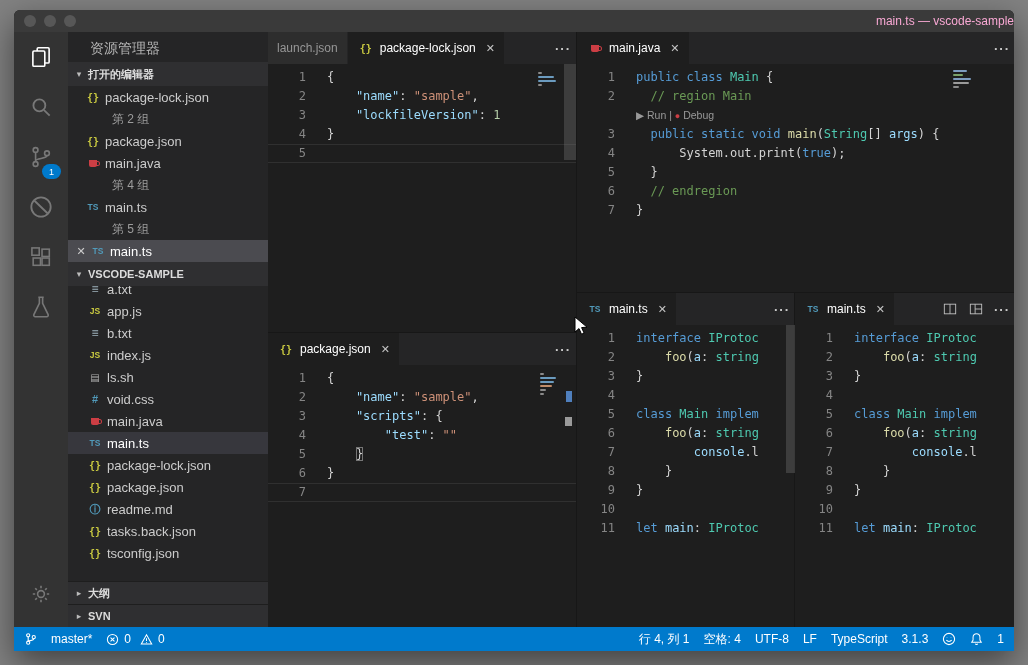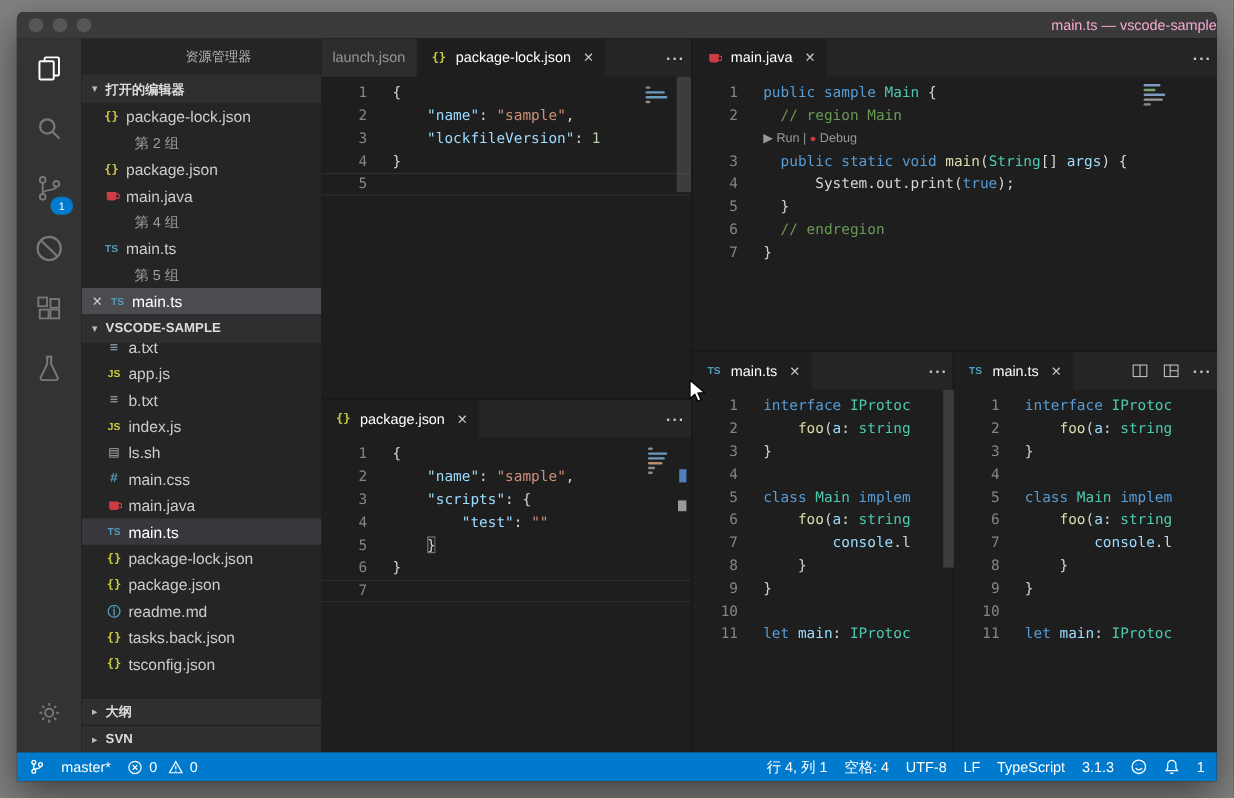--- a/index.html
+++ b/index.html
@@ -14,21 +14,21 @@
   
   .main{position:absolute;top:22px;left:0;right:0;bottom:24px;display:flex;}
   .activitybar{width:54px;background:#333333;flex:none;display:flex;flex-direction:column;align-items:center;}
   .ab-item{width:54px;height:50px;display:flex;align-items:center;justify-content:center;color:#787878;position:relative;cursor:pointer;}
   .ab-item.active{color:#ffffff;}
   .ab-bottom{margin-top:auto;margin-bottom:8px;}
   .badge{position:absolute;right:7px;bottom:3px;min-width:15px;height:15px;border-radius:8px;background:#007acc;
     color:#fff;font-size:9px;display:flex;align-items:center;justify-content:center;padding:0 2px;}
   
   .sidebar{width:200px;background:#252526;flex:none;display:flex;flex-direction:column;color:#cccccc;overflow:hidden;}
-  .sb-title{height:30px;line-height:32px;padding-left:28px;font-size:11px;color:#b6b6b6;flex:none;text-align:center;}
+  .sb-title{height:30px;line-height:32px;padding-left:22px;font-size:14px;color:#b6b6b6;flex:none;}
   .sec-header{height:24px;background:#2f2f31;display:flex;align-items:center;font-size:11px;font-weight:bold;
     color:#dcdcdc;padding-left:6px;gap:4px;flex:none;cursor:pointer;}
   .arrow{font-size:9px;color:#bbb;width:10px;text-align:center;}
   .row{height:22px;display:flex;align-items:center;font-size:13px;color:#cccccc;white-space:nowrap;overflow:hidden;flex:none;cursor:pointer;}
   .group-label{padding-left:16px;color:#9d9d9d;font-size:12px;cursor:default;margin-left:28px;}
   .oe-row{padding-left:16px;}
   .oe-row.selected{padding-left:5px;background:#4b4b50;color:#fff;}
   .close{width:16px;font-size:11px;color:#cccccc;text-align:center;flex:none;}
   .file-row{padding-left:18px;}
   .file-row.selected{background:#37373d;color:#fff;}
@@ -218,21 +218,21 @@
           <div class="row file-row">
             <span class="fi i-js">JS</span>
             <span class="lbl">index.js</span>
           </div>
           <div class="row file-row">
             <span class="fi i-sh">▤</span>
             <span class="lbl">ls.sh</span>
           </div>
           <div class="row file-row">
             <span class="fi i-css">#</span>
-            <span class="lbl">main.css</span>
+            <span class="lbl">void.css</span>
           </div>
           <div class="row file-row">
             <span class="fi">
               <span class="cup"></span>
             </span>
             <span class="lbl">main.java</span>
           </div>
           <div class="row file-row selected">
             <span class="fi i-ts">TS</span>
             <span class="lbl">main.ts</span>
@@ -380,21 +380,21 @@
               </span>
               <span>main.java</span>
               <span class="tclose">✕</span>
             </div>
             <div class="tspacer"></div>
             <div class="taction">···</div>
           </div>
           <div class="ebody">
             <div class="cl">
               <span class="ln">1</span>
-              <span class="ct"><span class="t-k">public sample </span><span class="t-c">Main </span><span class="t-d">{</span></span>
+              <span class="ct"><span class="t-k">public class </span><span class="t-c">Main </span><span class="t-d">{</span></span>
             </div>
             <div class="cl">
               <span class="ln">2</span>
               <span class="ct"><span class="t-m">  // region Main</span></span>
             </div>
             <div class="cl codelens">
               <span class="ln"></span>
               <span class="ct"><span class="t-g">▶ Run</span><span class="t-g"> | </span><span class="t-b">●</span><span class="t-g"> Debug</span></span>
             </div>
             <div class="cl">

